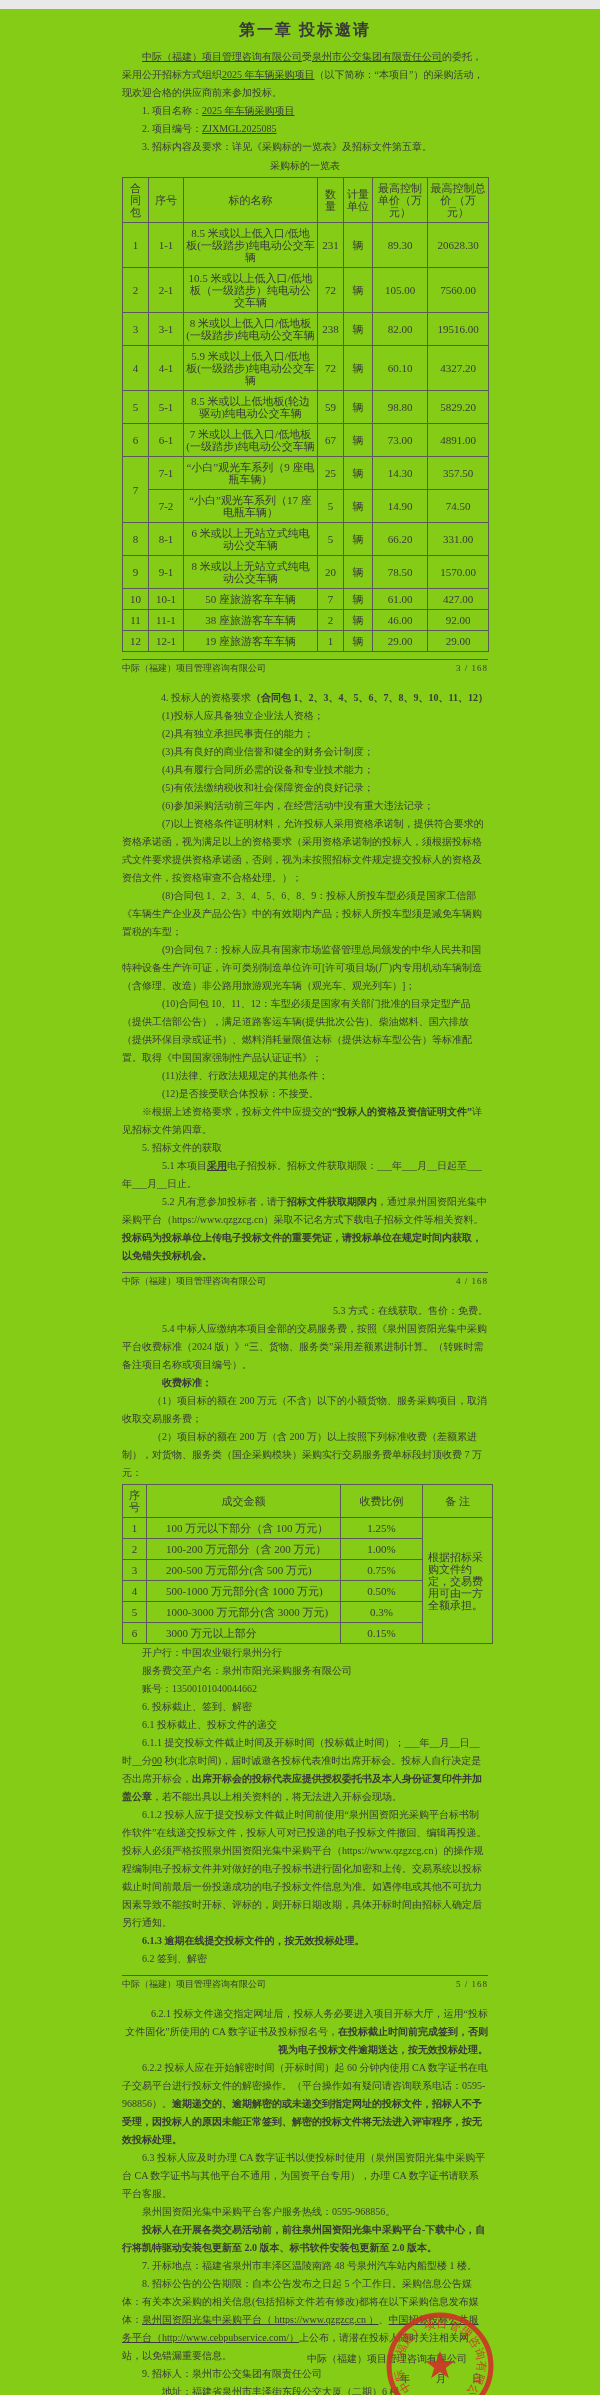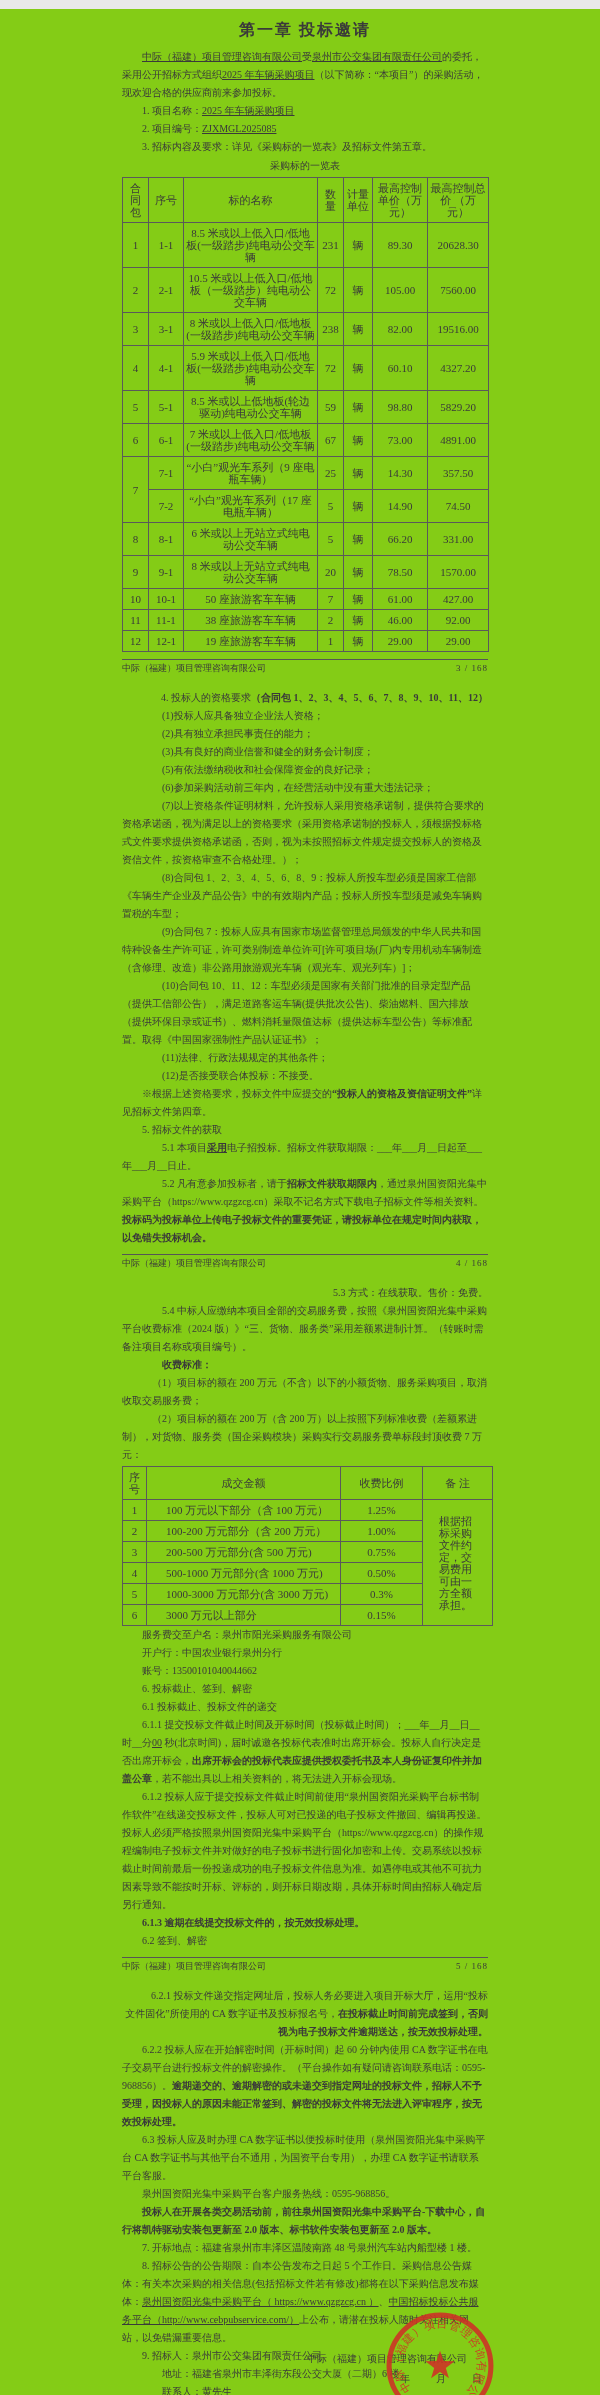--- a/index.html
+++ b/index.html
@@ -21,21 +21,21 @@
   .ind4 { text-indent:40px; }
   .gaptop { margin-top:15px;text-align:right; }
   .b { font-weight:bold; }
   .u { text-decoration:underline; }
   .tbl-title { text-align:center; margin:1px 0 2px 0; }
   table { border-collapse:collapse; margin:0 auto; font-size:11px; line-height:12px; color:#3a3a3a; table-layout:fixed; }
   th,td { border:1px solid #5a5a5a; text-align:center; vertical-align:middle; padding:4px 2px; font-weight:normal; word-break:break-all; }
   .items-table { width:366px; }
   .fee-table  { width:370px; margin-top:2px; }
   .fee-table .amt { text-align:left; padding-left:19px; }
-  .fee-table .remark { padding:4px 16px; text-align:left; }
+  .fee-table .remark { padding:4px 5px; text-align:left; }
   .pgfooter { border-top:1px solid #555; margin-top:7px; padding-top:2px;
               display:flex; justify-content:space-between; font-size:9px; line-height:12px; }
   .pgfooter .pg { letter-spacing:1px; }
   .sig-company { position:absolute; right:133px; bottom:36px; }
   .sig-date { position:absolute; left:400px; bottom:16px; letter-spacing:8px; }
   .stamp { position:absolute; left:384px; bottom:-18px; width:112px; height:112px; opacity:0.88; }
 </style>
 </head>
 <body>
 
@@ -196,20 +196,21 @@
   <div class="pgfooter">
     <span>中际（福建）项目管理咨询有限公司</span>
     <span class="pg">3 / 168</span>
   </div>
 
   <div>
       <div class="para ind2 gaptop"><span>4. 投标人的资格要求</span><span class="b">（合同包 1、2、3、4、5、6、7、8、9、10、11、12）</span></div>
       <div class="para ind4"><span>(1)投标人应具备独立企业法人资格；</span></div>
       <div class="para ind4"><span>(2)具有独立承担民事责任的能力；</span></div>
       <div class="para ind4"><span>(3)具有良好的商业信誉和健全的财务会计制度；</span></div>
+      <div class="para ind4"><span>(4)具有履行合同所必需的设备和专业技术能力；</span></div>
       <div class="para ind4"><span>(5)有依法缴纳税收和社会保障资金的良好记录；</span></div>
       <div class="para ind4"><span>(6)参加采购活动前三年内，在经营活动中没有重大违法记录；</span></div>
       <div class="para ind4"><span>(7)以上资格条件证明材料，允许投标人采用资格承诺制，提供符合要求的资格承诺函，视为满足以上的资格要求（采用资格承诺制的投标人，须根据投标格式文件要求提供资格承诺函，否则，视为未按照招标文件规定提交投标人的资格及资信文件，按资格审查不合格处理。）；</span></div>
       <div class="para ind4"><span>(8)合同包 1、2、3、4、5、6、8、9：投标人所投车型必须是国家工信部《车辆生产企业及产品公告》中的有效期内产品；投标人所投车型须是减免车辆购置税的车型；</span></div>
       <div class="para ind4"><span>(9)合同包 7：投标人应具有国家市场监督管理总局颁发的中华人民共和国特种设备生产许可证，许可类别制造单位许可[许可项目场(厂)内专用机动车辆制造（含修理、改造）非公路用旅游观光车辆（观光车、观光列车）]；</span></div>
       <div class="para ind4"><span>(10)合同包 10、11、12：车型必须是国家有关部门批准的目录定型产品（提供工信部公告），满足道路客运车辆(提供批次公告)、柴油燃料、国六排放（提供环保目录或证书）、燃料消耗量限值达标（提供达标车型公告）等标准配置。取得《中国国家强制性产品认证证书》；</span></div>
       <div class="para ind4"><span>(11)法律、行政法规规定的其他条件；</span></div>
       <div class="para ind4"><span>(12)是否接受联合体投标：不接受。</span></div>
       <div class="para ind2"><span>※根据上述资格要求，投标文件中应提交的</span><span class="b">“投标人的资格及资信证明文件”</span><span>详见招标文件第四章。</span></div>
       <div class="para ind2"><span>5. 招标文件的获取</span></div>
@@ -274,22 +275,22 @@
         </tr>
         <tr>
           <td>6</td>
           <td class="amt">3000 万元以上部分</td>
           <td>0.15%</td>
         </tr>
       </tbody>
   </table>
 
   <div>
+      <div class="para ind2"><span>开户行：中国农业银行泉州分行</span></div>
       <div class="para ind2"><span>服务费交至户名：泉州市阳光采购服务有限公司</span></div>
-      <div class="para ind2"><span>开户行：中国农业银行泉州分行</span></div>
       <div class="para ind2"><span>账号：13500101040044662</span></div>
       <div class="para ind2"><span>6. 投标截止、签到、解密</span></div>
       <div class="para ind2"><span>6.1 投标截止、投标文件的递交</span></div>
       <div class="para ind2"><span>6.1.1 提交投标文件截止时间及开标时间（投标截止时间）；___年__月__日__时__分</span><span class="u">00</span><span> 秒(北京时间)，届时诚邀各投标代表准时出席开标会。投标人自行决定是否出席开标会，</span><span class="b">出席开标会的投标代表应提供授权委托书及本人身份证复印件并加盖公章</span><span>，若不能出具以上相关资料的，将无法进入开标会现场。</span></div>
       <div class="para ind2"><span>6.1.2 投标人应于提交投标文件截止时间前使用“泉州国资阳光采购平台标书制作软件”在线递交投标文件，投标人可对已投递的电子投标文件撤回、编辑再投递。投标人必须严格按照泉州国资阳光集中采购平台（https://www.qzgzcg.cn）的操作规程编制电子投标文件并对做好的电子投标书进行固化加密和上传。交易系统以投标截止时间前最后一份投递成功的电子投标文件信息为准。如遇停电或其他不可抗力因素导致不能按时开标、评标的，则开标日期改期，具体开标时间由招标人确定后另行通知。</span></div>
       <div class="para ind2"><span class="b">6.1.3 逾期在线提交投标文件的，按无效投标处理。</span></div>
       <div class="para ind2"><span>6.2 签到、解密</span></div>
     </div>
 
   <div class="pgfooter">

